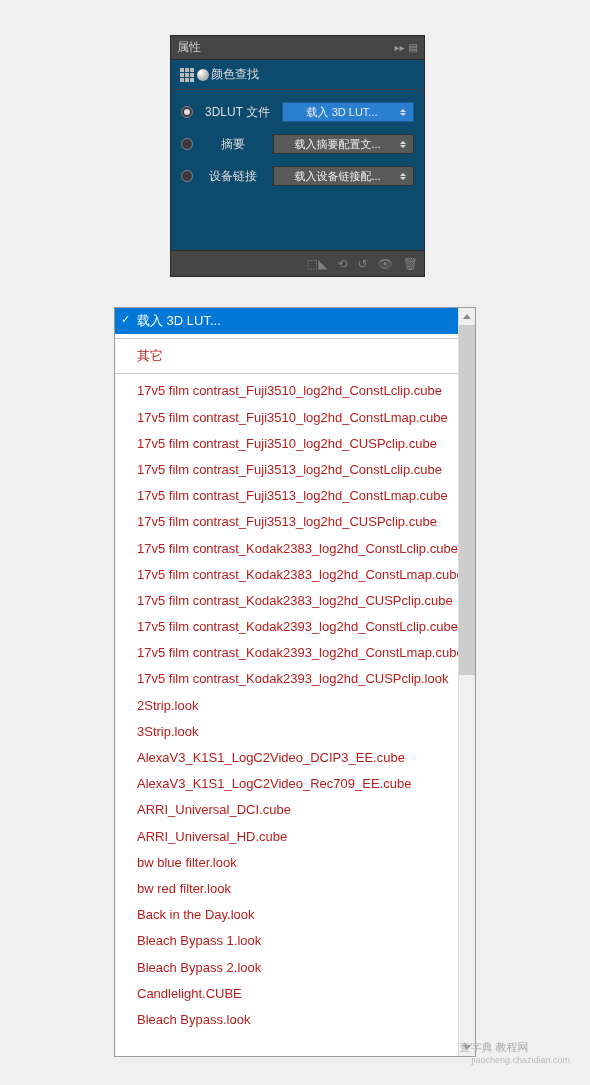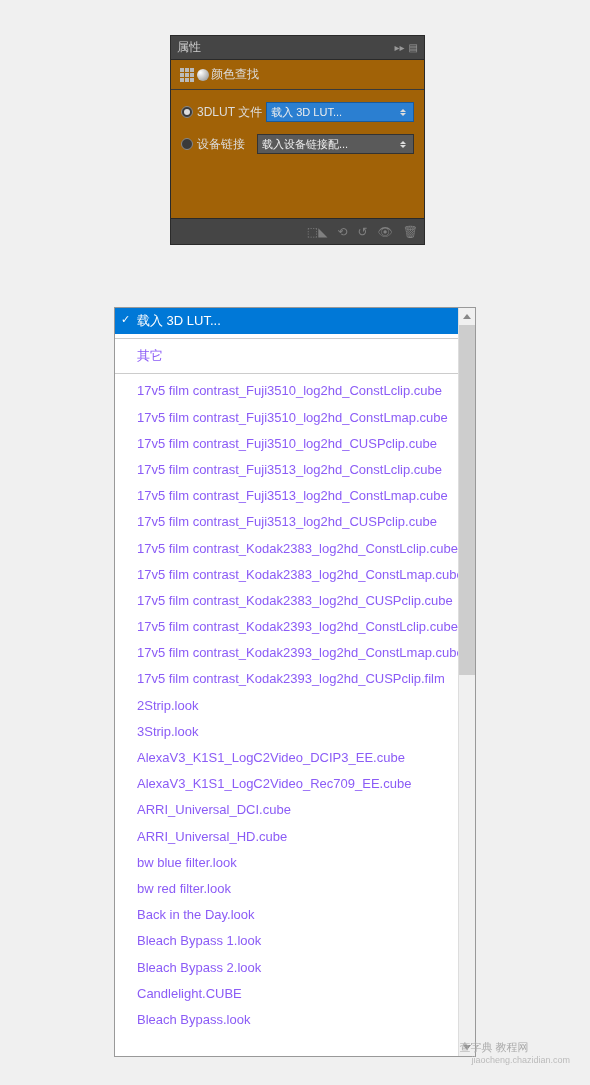--- a/index.html
+++ b/index.html
@@ -14,21 +14,21 @@
       font-family: "Microsoft YaHei", Arial, sans-serif;
       position: relative;
     }
     
     
     .panel {
       position: absolute;
       left: 170px;
       top: 35px;
       width: 255px;
-      background: #a16207;
+      background: #0c4a6e;
       border: 1px solid #2a2a2a;
     }
     .panel-header {
       height: 24px;
       background: #454545;
       display: flex;
       align-items: center;
       padding: 0 6px;
       border-bottom: 1px solid #2a2a2a;
     }
@@ -77,21 +77,22 @@
       color: #ddd;
       font-size: 12px;
     }
     .panel-body {
       padding: 12px 10px;
     }
     .option-row {
       display: flex;
       align-items: center;
       margin-bottom: 12px;
-      gap: 4px;
+      gap: 12px;
+      text-align: center;
     }
     .radio {
       width: 12px;
       height: 12px;
       border-radius: 50%;
       border: 1px solid #888;
       background: #3a3a3a;
       display: flex;
       align-items: center;
       justify-content: center;
@@ -197,21 +198,21 @@
       border: 1px solid #999;
       display: flex;
     }
     .list-content {
       flex: 1;
       overflow: hidden;
     }
     .list-item {
       padding: 4px 16px 4px 22px;
       font-size: 13px;
-      color: #8b5cf6;
+      color: #b91c1c;
       cursor: pointer;
       white-space: nowrap;
       position: relative;
       line-height: 1.4;
     }
     .list-item.selected {
       background: #0078d7;
       color: #fff;
     }
     .list-item.selected::before {
@@ -321,20 +322,31 @@
       <div class="dropdown active">
         <span class="dropdown-text">载入 3D LUT...</span>
         <span class="dropdown-arrow">
             <span class="arrow-up"></span>
             <span class="arrow-down"></span>
           </span>
       </div>
     </div>
     <div class="option-row">
       <span class="radio"></span>
+      <span class="option-label">摘要</span>
+      <div class="dropdown">
+        <span class="dropdown-text">载入摘要配置文...</span>
+        <span class="dropdown-arrow">
+            <span class="arrow-up"></span>
+            <span class="arrow-down"></span>
+          </span>
+      </div>
+    </div>
+    <div class="option-row">
+      <span class="radio"></span>
       <span class="option-label">设备链接</span>
       <div class="dropdown">
         <span class="dropdown-text">载入设备链接配...</span>
         <span class="dropdown-arrow">
             <span class="arrow-up"></span>
             <span class="arrow-down"></span>
           </span>
       </div>
     </div>
     <div style="height:40px"></div>
@@ -358,21 +370,21 @@
       <div class="list-item">17v5 film contrast_Fuji3510_log2hd_ConstLmap.cube</div>
       <div class="list-item">17v5 film contrast_Fuji3510_log2hd_CUSPclip.cube</div>
       <div class="list-item">17v5 film contrast_Fuji3513_log2hd_ConstLclip.cube</div>
       <div class="list-item">17v5 film contrast_Fuji3513_log2hd_ConstLmap.cube</div>
       <div class="list-item">17v5 film contrast_Fuji3513_log2hd_CUSPclip.cube</div>
       <div class="list-item">17v5 film contrast_Kodak2383_log2hd_ConstLclip.cube</div>
       <div class="list-item">17v5 film contrast_Kodak2383_log2hd_ConstLmap.cube</div>
       <div class="list-item">17v5 film contrast_Kodak2383_log2hd_CUSPclip.cube</div>
       <div class="list-item">17v5 film contrast_Kodak2393_log2hd_ConstLclip.cube</div>
       <div class="list-item">17v5 film contrast_Kodak2393_log2hd_ConstLmap.cube</div>
-      <div class="list-item">17v5 film contrast_Kodak2393_log2hd_CUSPclip.film</div>
+      <div class="list-item">17v5 film contrast_Kodak2393_log2hd_CUSPclip.look</div>
       <div class="list-item">2Strip.look</div>
       <div class="list-item">3Strip.look</div>
       <div class="list-item">AlexaV3_K1S1_LogC2Video_DCIP3_EE.cube</div>
       <div class="list-item">AlexaV3_K1S1_LogC2Video_Rec709_EE.cube</div>
       <div class="list-item">ARRI_Universal_DCI.cube</div>
       <div class="list-item">ARRI_Universal_HD.cube</div>
       <div class="list-item">bw blue filter.look</div>
       <div class="list-item">bw red filter.look</div>
       <div class="list-item">Back in the Day.look</div>
       <div class="list-item">Bleach Bypass 1.look</div>

